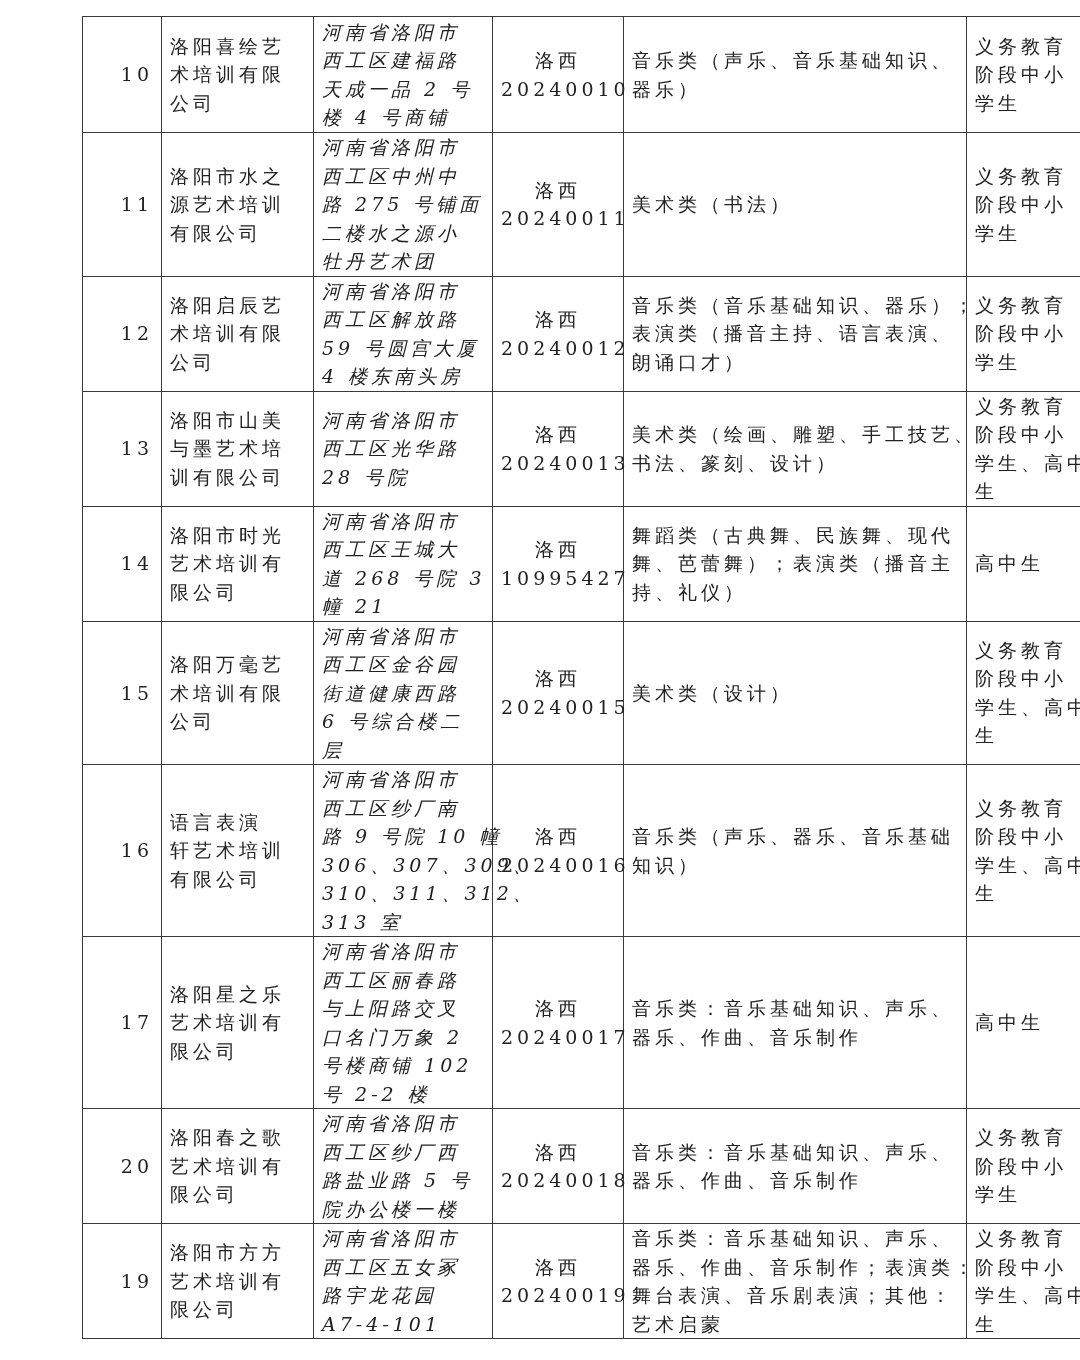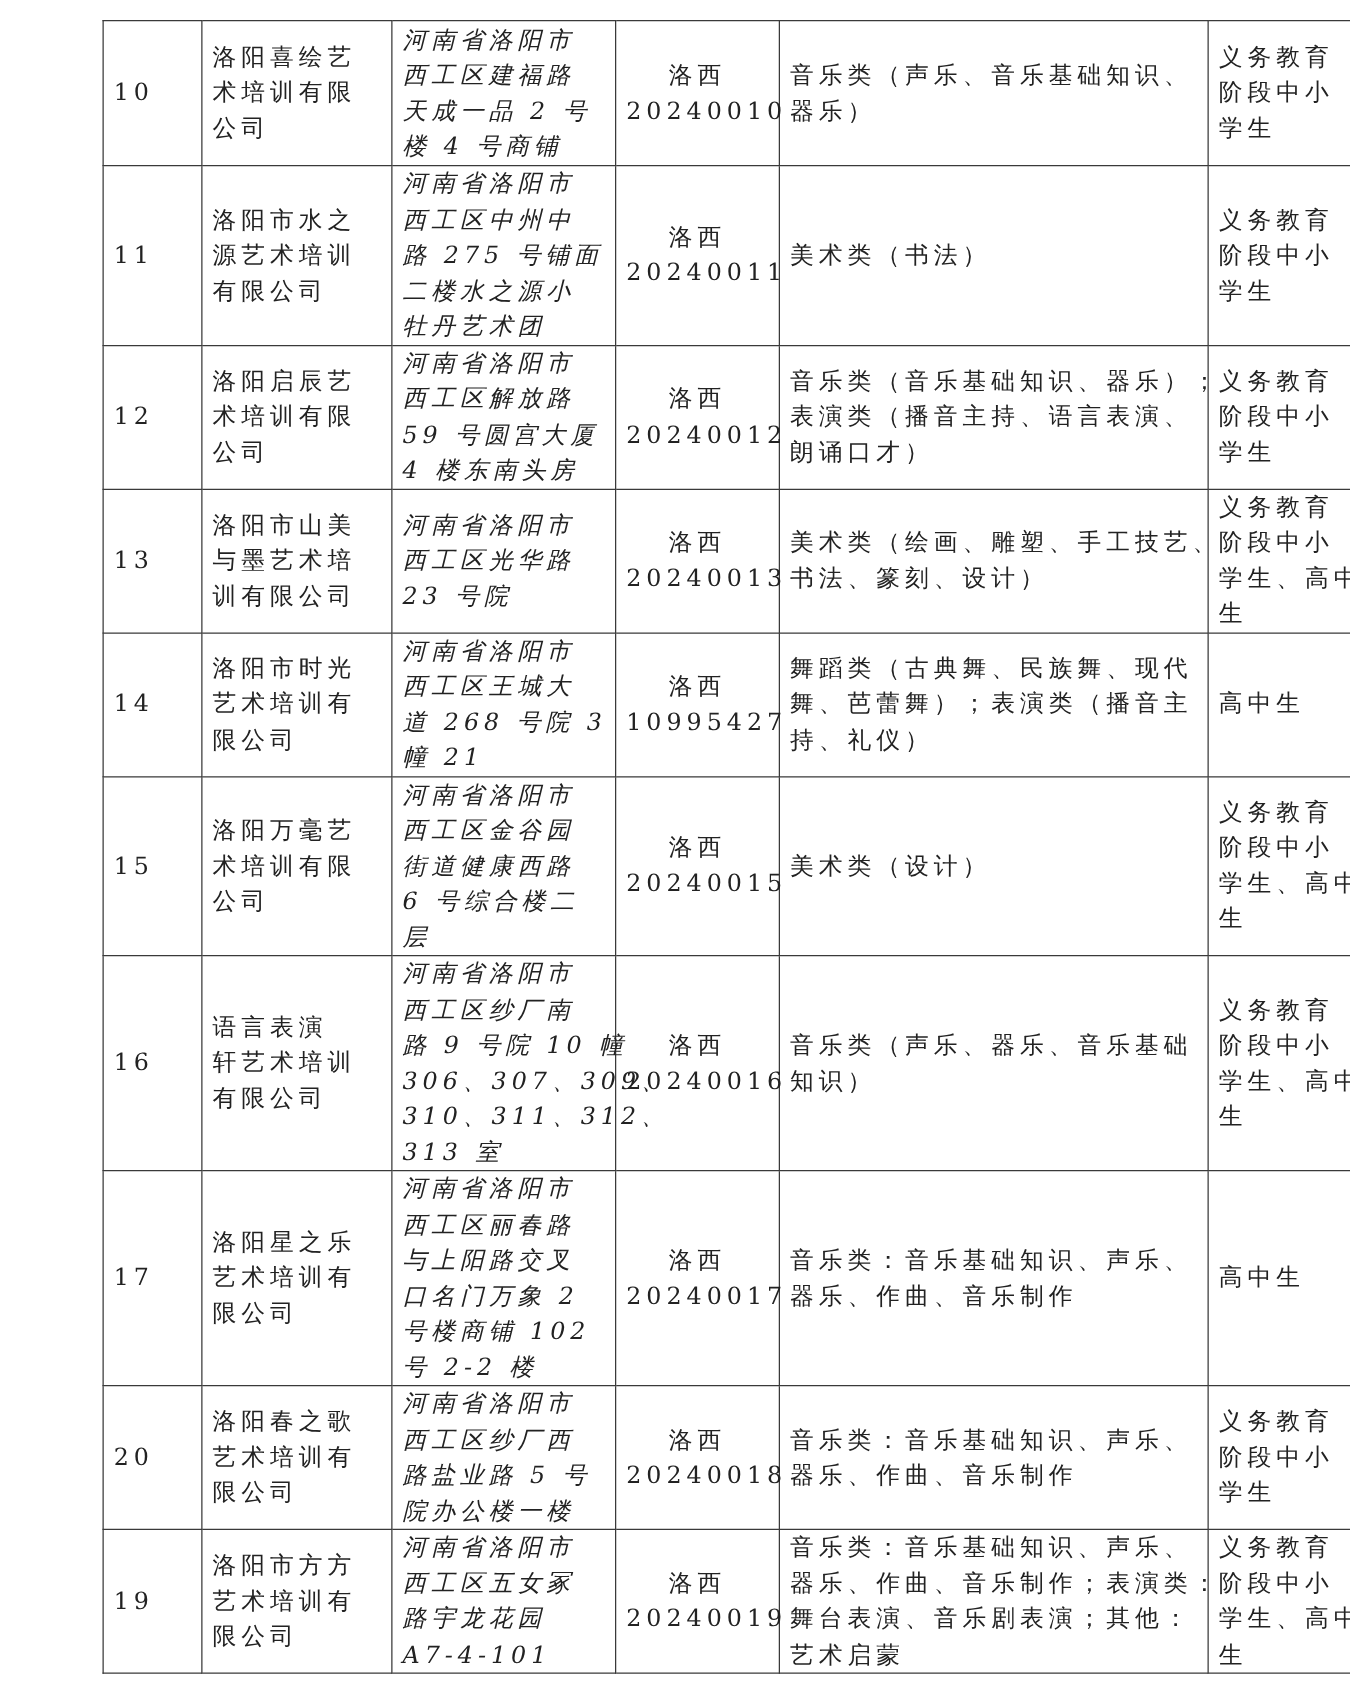--- a/index.html
+++ b/index.html
@@ -3,21 +3,21 @@
 <meta charset="utf-8">
 <style>
   html, body { margin: 0; padding: 0; background: #ffffff; }
   body { width: 1080px; height: 1360px; position: relative; overflow: hidden;
          font-family: "DejaVu Serif", "Liberation Serif", serif; color: #222; }
   table.reg { position: absolute; left: 82px; top: 16px; width: 917px;
               border-collapse: collapse; table-layout: fixed; }
   table.reg td { border: 1.5px solid #3a3a3a; padding: 0 8px; vertical-align: middle;
                  font-size: 19px; line-height: 28.5px; letter-spacing: 4px;
                  word-break: break-all; }
-  td.c-no { width: 62px; text-align: left; letter-spacing: 0; padding: 0; }
+  td.c-no { width: 62px; text-align: right; letter-spacing: 0; padding: 0; }
   td.c-name { width: 135px; padding-left: 10px; }
   td.c-addr { width: 162px; padding-left: 10px; font-style: italic; }
   td.c-code { width: 114px; text-align: center; letter-spacing: 1px; padding: 0; }
   td.c-scope { width: 326px; padding-left: 10px; }
   td.c-target { width: 118px; padding-left: 10px; }
   .ln { display: block; white-space: nowrap; }
 </style>
 </head>
 <body>
 
@@ -111,21 +111,21 @@
   <tr style="height: 114px;">
     <td class="c-no"><span>13</span></td>
     <td class="c-name">
           <span class="ln">洛阳市山美</span>
           <span class="ln">与墨艺术培</span>
           <span class="ln">训有限公司</span>
         </td>
     <td class="c-addr">
           <span class="ln">河南省洛阳市</span>
           <span class="ln">西工区光华路</span>
-          <span class="ln">23 号院</span>
+          <span class="ln">28 号院</span>
         </td>
     <td class="c-code">
           <span class="ln">洛西</span>
           <span class="ln">20240013</span>
         </td>
     <td class="c-scope">
           <span class="ln">美术类（绘画、雕塑、手工技艺、</span>
           <span class="ln">书法、篆刻、设计）</span>
         </td>
     <td class="c-target">

